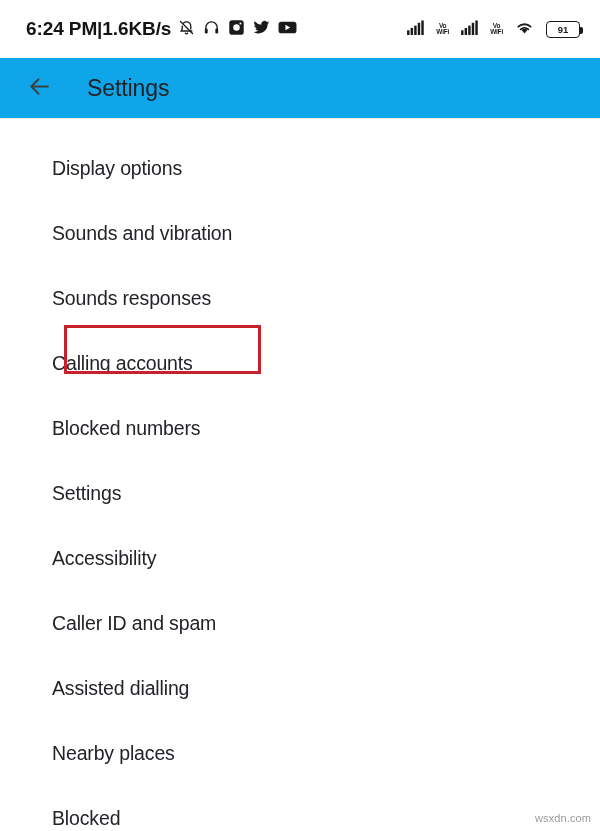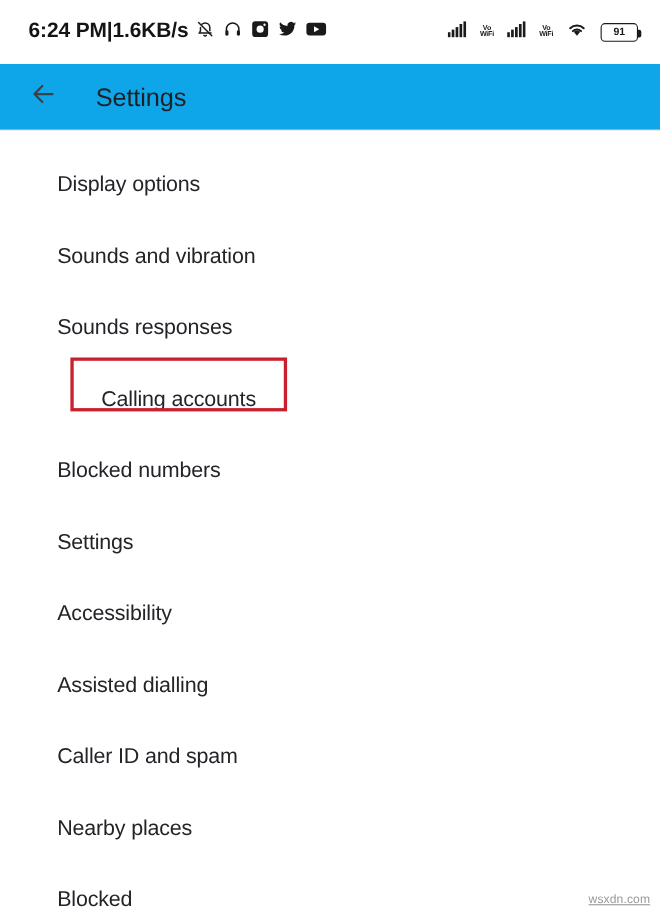--- a/index.html
+++ b/index.html
@@ -117,42 +117,40 @@
     padding-left:52px;
     cursor:pointer;
   }
   .list-item-label{
     font-size:19.5px;
     color:#222428;
     letter-spacing:-0.15px;
   }
   .list-item.highlighted{
     position:relative;
-    margin-left:40px;
   }
   .highlight-box{
     position:absolute;
     left:64px;
     top:325px;
     width:197px;
     height:49px;
     border:3px solid #c8202c;
     pointer-events:none;
     z-index:5;
   }
 
   .watermark{
     position:absolute;
     right:9px;
     bottom:7px;
     font-size:11px;
     color:#9a9a9a;
     font-family:"Liberation Sans", sans-serif;
     letter-spacing:0.1px;
-    text-decoration:underline;
   }
 </style>
 </head>
 <body>
 
 <div class="statusbar">
 
   <div class="sb-left">
     <span class="sb-clock">
       <span>6:24 PM</span><span>|</span><span>1.6KB/s</span>
@@ -285,28 +283,28 @@
 
   <div class="list-item">
     <span class="list-item-label">Settings</span>
   </div>
 
   <div class="list-item">
     <span class="list-item-label">Accessibility</span>
   </div>
 
   <div class="list-item">
+    <span class="list-item-label">Caller ID and spam</span>
+  </div>
+
+  <div class="list-item">
     <span class="list-item-label">Assisted dialling</span>
   </div>
 
   <div class="list-item">
-    <span class="list-item-label">Caller ID and spam</span>
-  </div>
-
-  <div class="list-item">
     <span class="list-item-label">Nearby places</span>
   </div>
 
   <div class="list-item">
     <span class="list-item-label">Blocked</span>
   </div>
 
 </div>
 
 <div class="highlight-box"></div>

